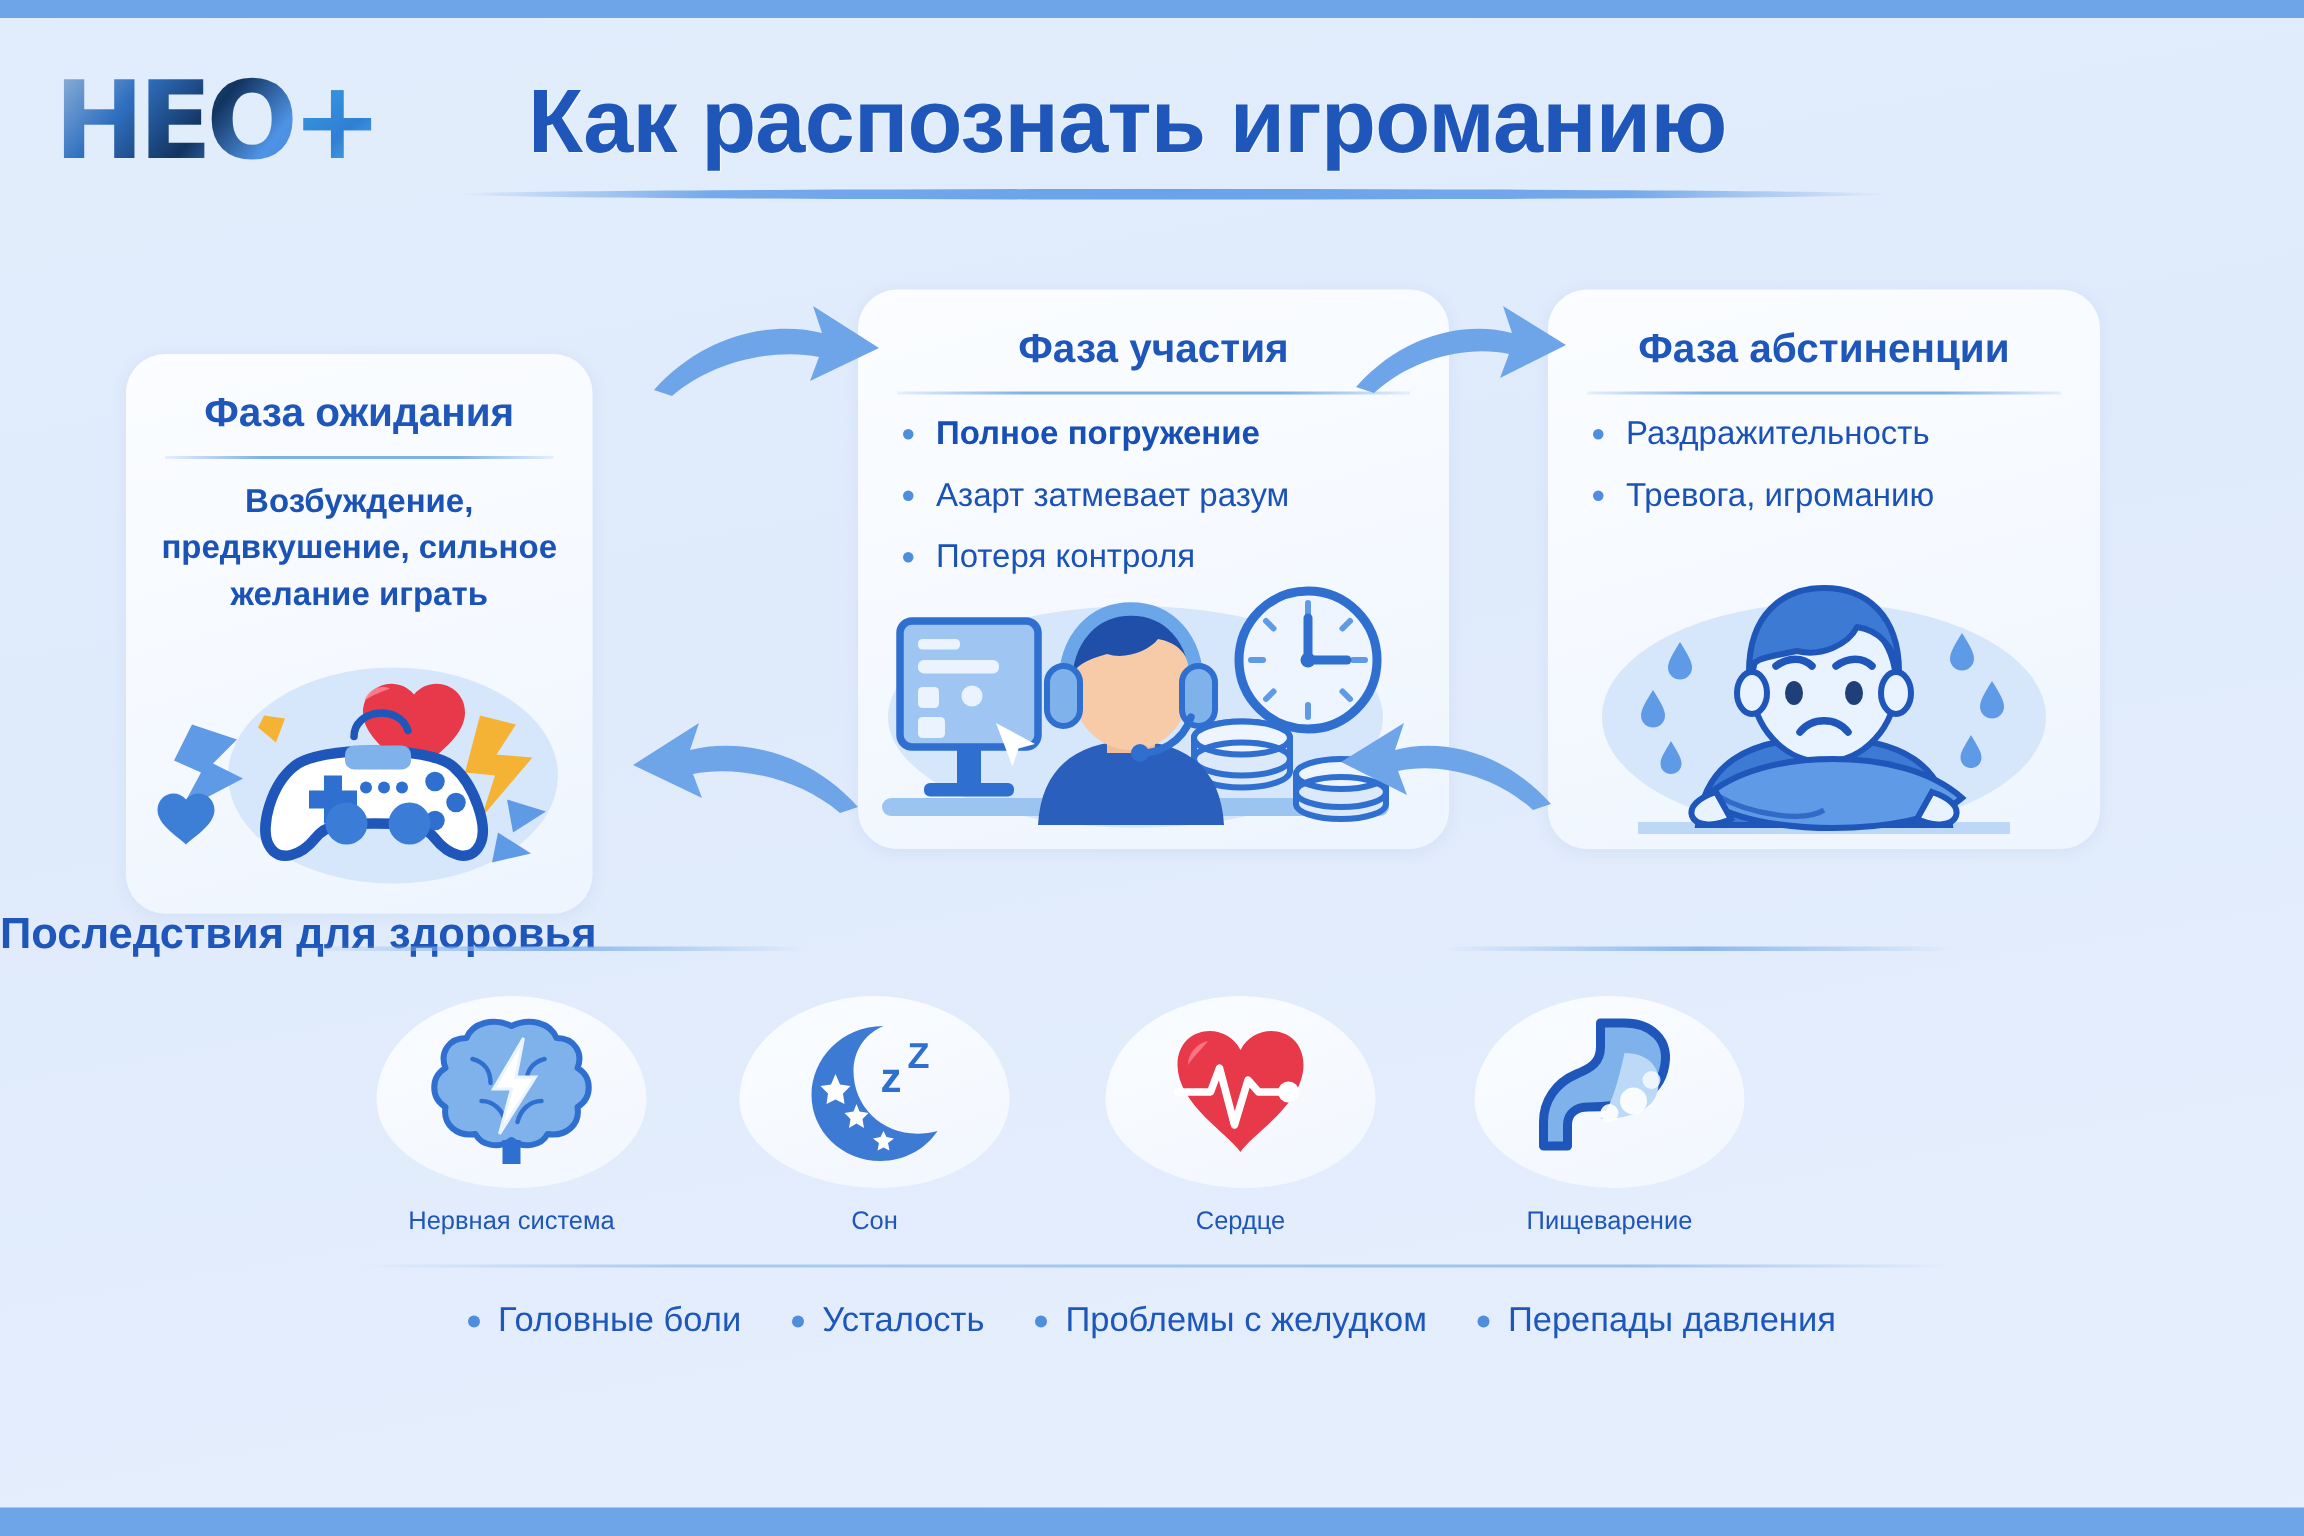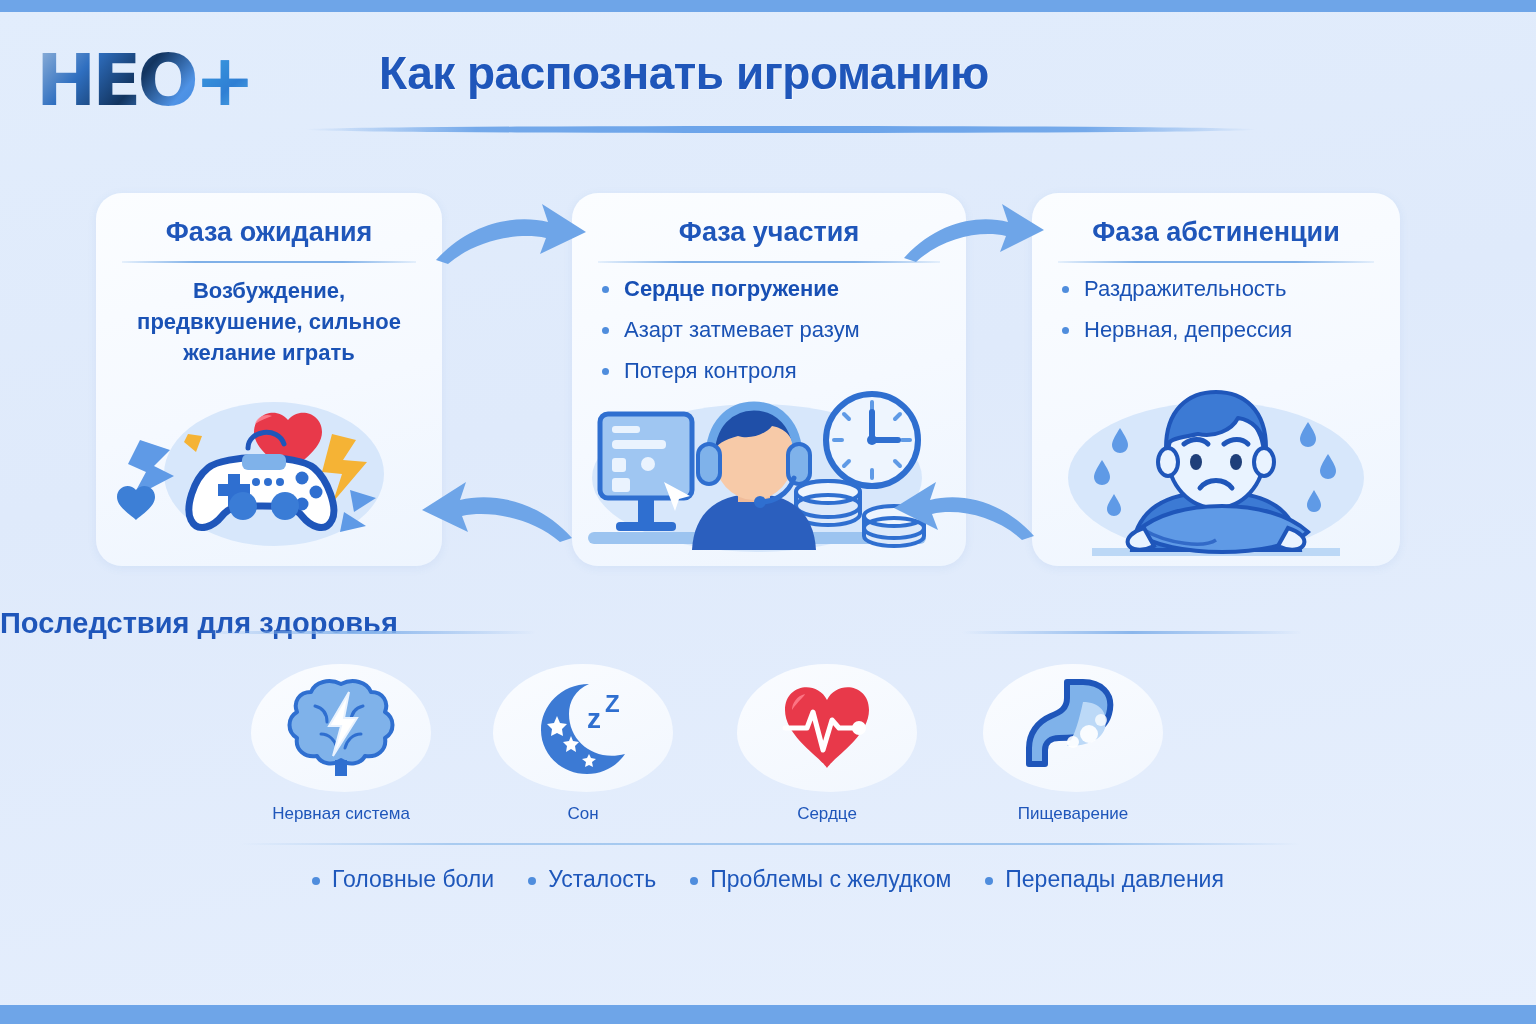--- a/index.html
+++ b/index.html
@@ -25,38 +25,37 @@
     background:linear-gradient(130deg,#9bb9dc 0%,#2f6fc0 25%,#12345f 48%,#4f93e6 68%,#2a77d4 100%);
     -webkit-background-clip:text;background-clip:text;color:transparent;
     font-family:"DejaVu Sans","Liberation Sans",sans-serif;
   }
   #logo .plus{
     background:linear-gradient(140deg,#3ea9e5 0%,#2f7fd4 60%,#5fc0ef 100%);
     -webkit-background-clip:text;background-clip:text;color:transparent;
   }
   #title{
     position:absolute;left:352px;top:46px;width:830px;
-    font-size:46px;font-weight:700;color:#1f56ba;letter-spacing:-0.5px;
+    font-size:60px;font-weight:700;color:#1f56ba;letter-spacing:-0.5px;
     text-shadow:1px 1px 0 rgba(255,255,255,.55);
-    margin-left:27px;
   }
   #title-rule{
     position:absolute;left:305px;top:126px;width:952px;height:7px;
     background:linear-gradient(90deg,rgba(110,165,232,0) 0%,#74a9ea 18%,#6aa3ea 50%,#74a9ea 82%,rgba(110,165,232,0) 100%);
     border-radius:50%;
   }
 
   
   .card{
     position:absolute;top:193px;height:373px;
     background:linear-gradient(165deg,#fbfdff 0%,#f5f9ff 55%,#eef5fe 100%);
     border-radius:26px;
     box-shadow:0 2px 10px rgba(80,130,200,.09);
   }
-  #card-1{left:96px;width:346px;}
+  #card-1{left:84px;width:311px;margin-top:43px;}
   #card-2{left:572px;width:394px;}
   #card-3{left:1032px;width:368px;}
   .card-title{
     position:absolute;left:0;right:0;top:24px;text-align:center;
     font-size:27px;font-weight:700;color:#1f56ba;
   }
   .card-rule{
     position:absolute;left:26px;right:26px;top:68px;height:2px;
     background:linear-gradient(90deg,rgba(120,175,235,.15),#7fb0e8 25%,#7fb0e8 75%,rgba(120,175,235,.15));
   }
@@ -180,21 +179,21 @@
         <circle cx="189" cy="124" r="14" fill="#3a7cd6"></circle>
       </svg>
     </div>
   </div>
 
   <div class="card" id="card-2">
     <div class="card-title">Фаза участия</div>
     <div class="card-rule"></div>
     <div class="card-body">
       <ul class="bullets">
-        <li class="strong">Сердце погружение</li>
+        <li class="strong">Полное погружение</li>
         <li>Азарт затмевает разум</li>
         <li>Потеря контроля</li>
       </ul>
     </div>
     <div class="art">
       <svg viewBox="0 0 370 180" width="370" height="180">
         <ellipse cx="185" cy="96" rx="165" ry="74" fill="#d7e7fb"></ellipse>
 
         <rect x="16" y="150" width="338" height="12" rx="6" fill="#9cc4f0"></rect>
 
@@ -254,21 +253,21 @@
       </svg>
     </div>
   </div>
 
   <div class="card" id="card-3">
     <div class="card-title">Фаза абстиненции</div>
     <div class="card-rule"></div>
     <div class="card-body">
       <ul class="bullets">
         <li>Раздражительность</li>
-        <li>Нервная, депрессия</li>
+        <li>Тревога, игроманию</li>
       </ul>
     </div>
     <div class="art">
       <svg viewBox="0 0 368 180" width="368" height="180">
         <ellipse cx="184" cy="96" rx="148" ry="76" fill="#d7e7fb"></ellipse>
 
         <g fill="#5f9ae6">
           <path d="M88 46 c5 8 8 13 8 17 c0 5-4 8-8 8 c-4 0-8-3-8-8 c0-4 3-9 8-17z"></path>
           <path d="M70 78 c5 8 8 13 8 17 c0 5-4 8-8 8 c-4 0-8-3-8-8 c0-4 3-9 8-17z"></path>
           <path d="M82 112 c4 7 7 11 7 15 c0 4-3 7-7 7 c-4 0-7-3-7-7 c0-4 3-8 7-15z"></path>

